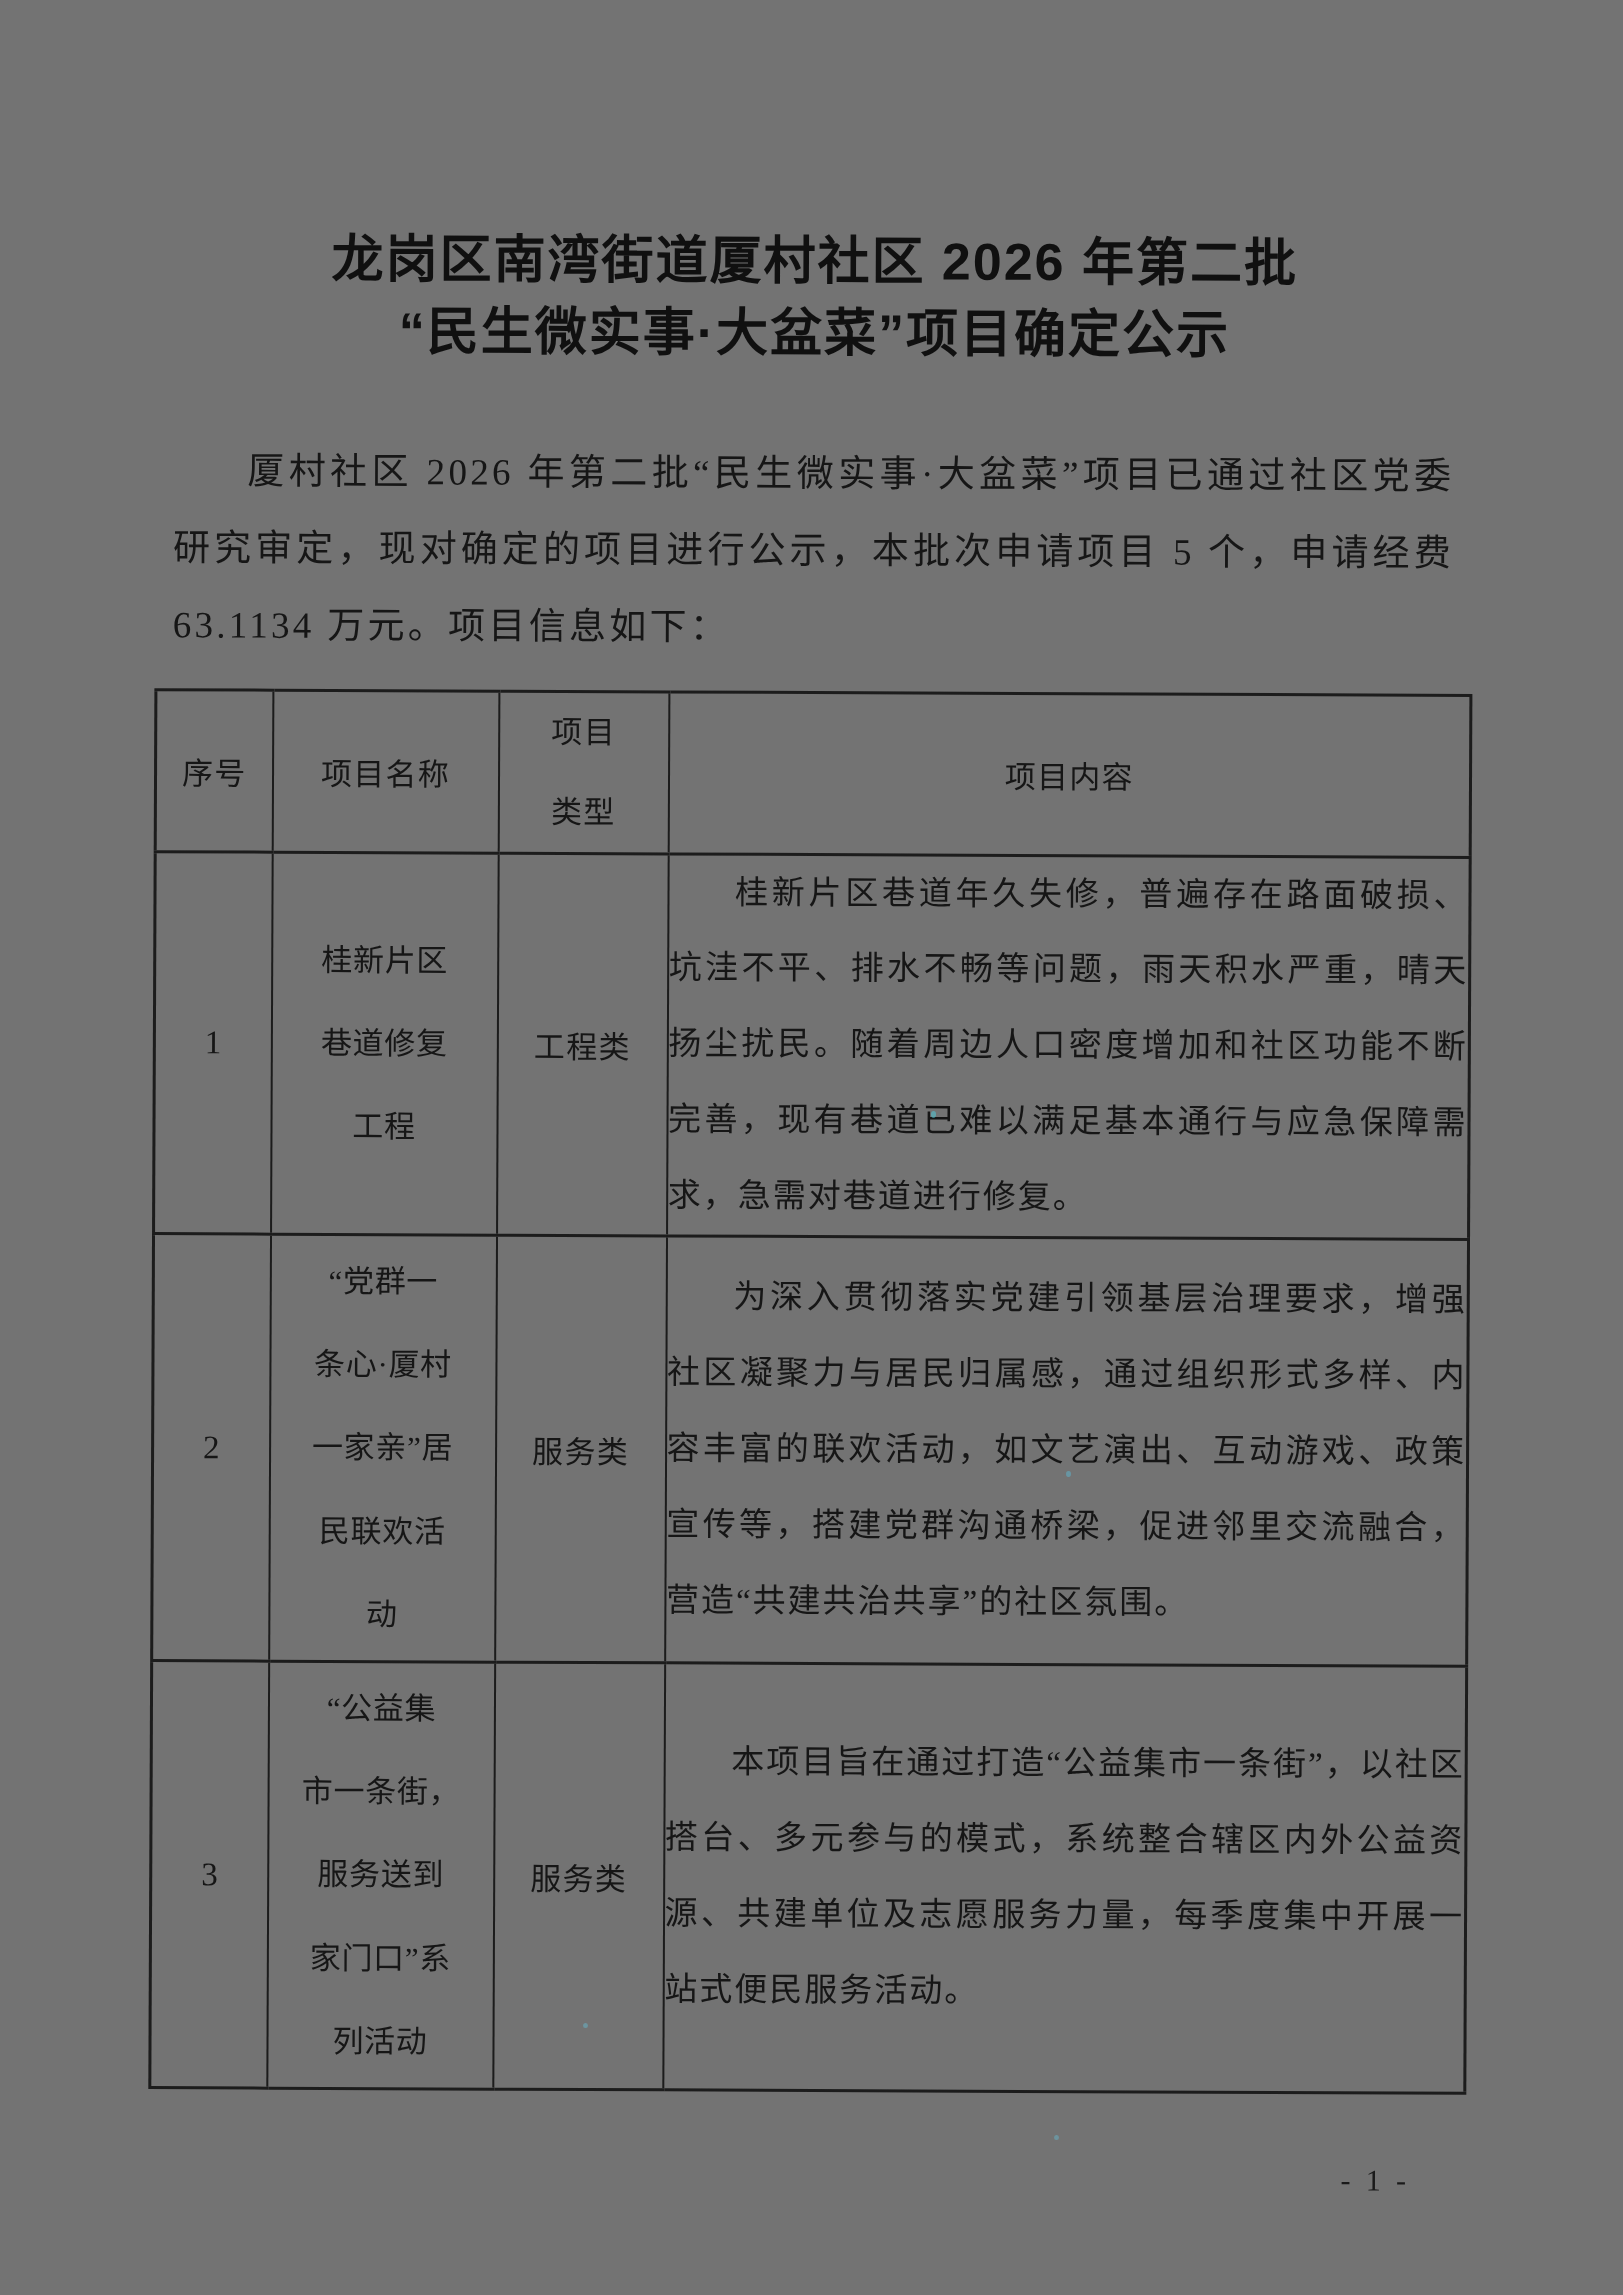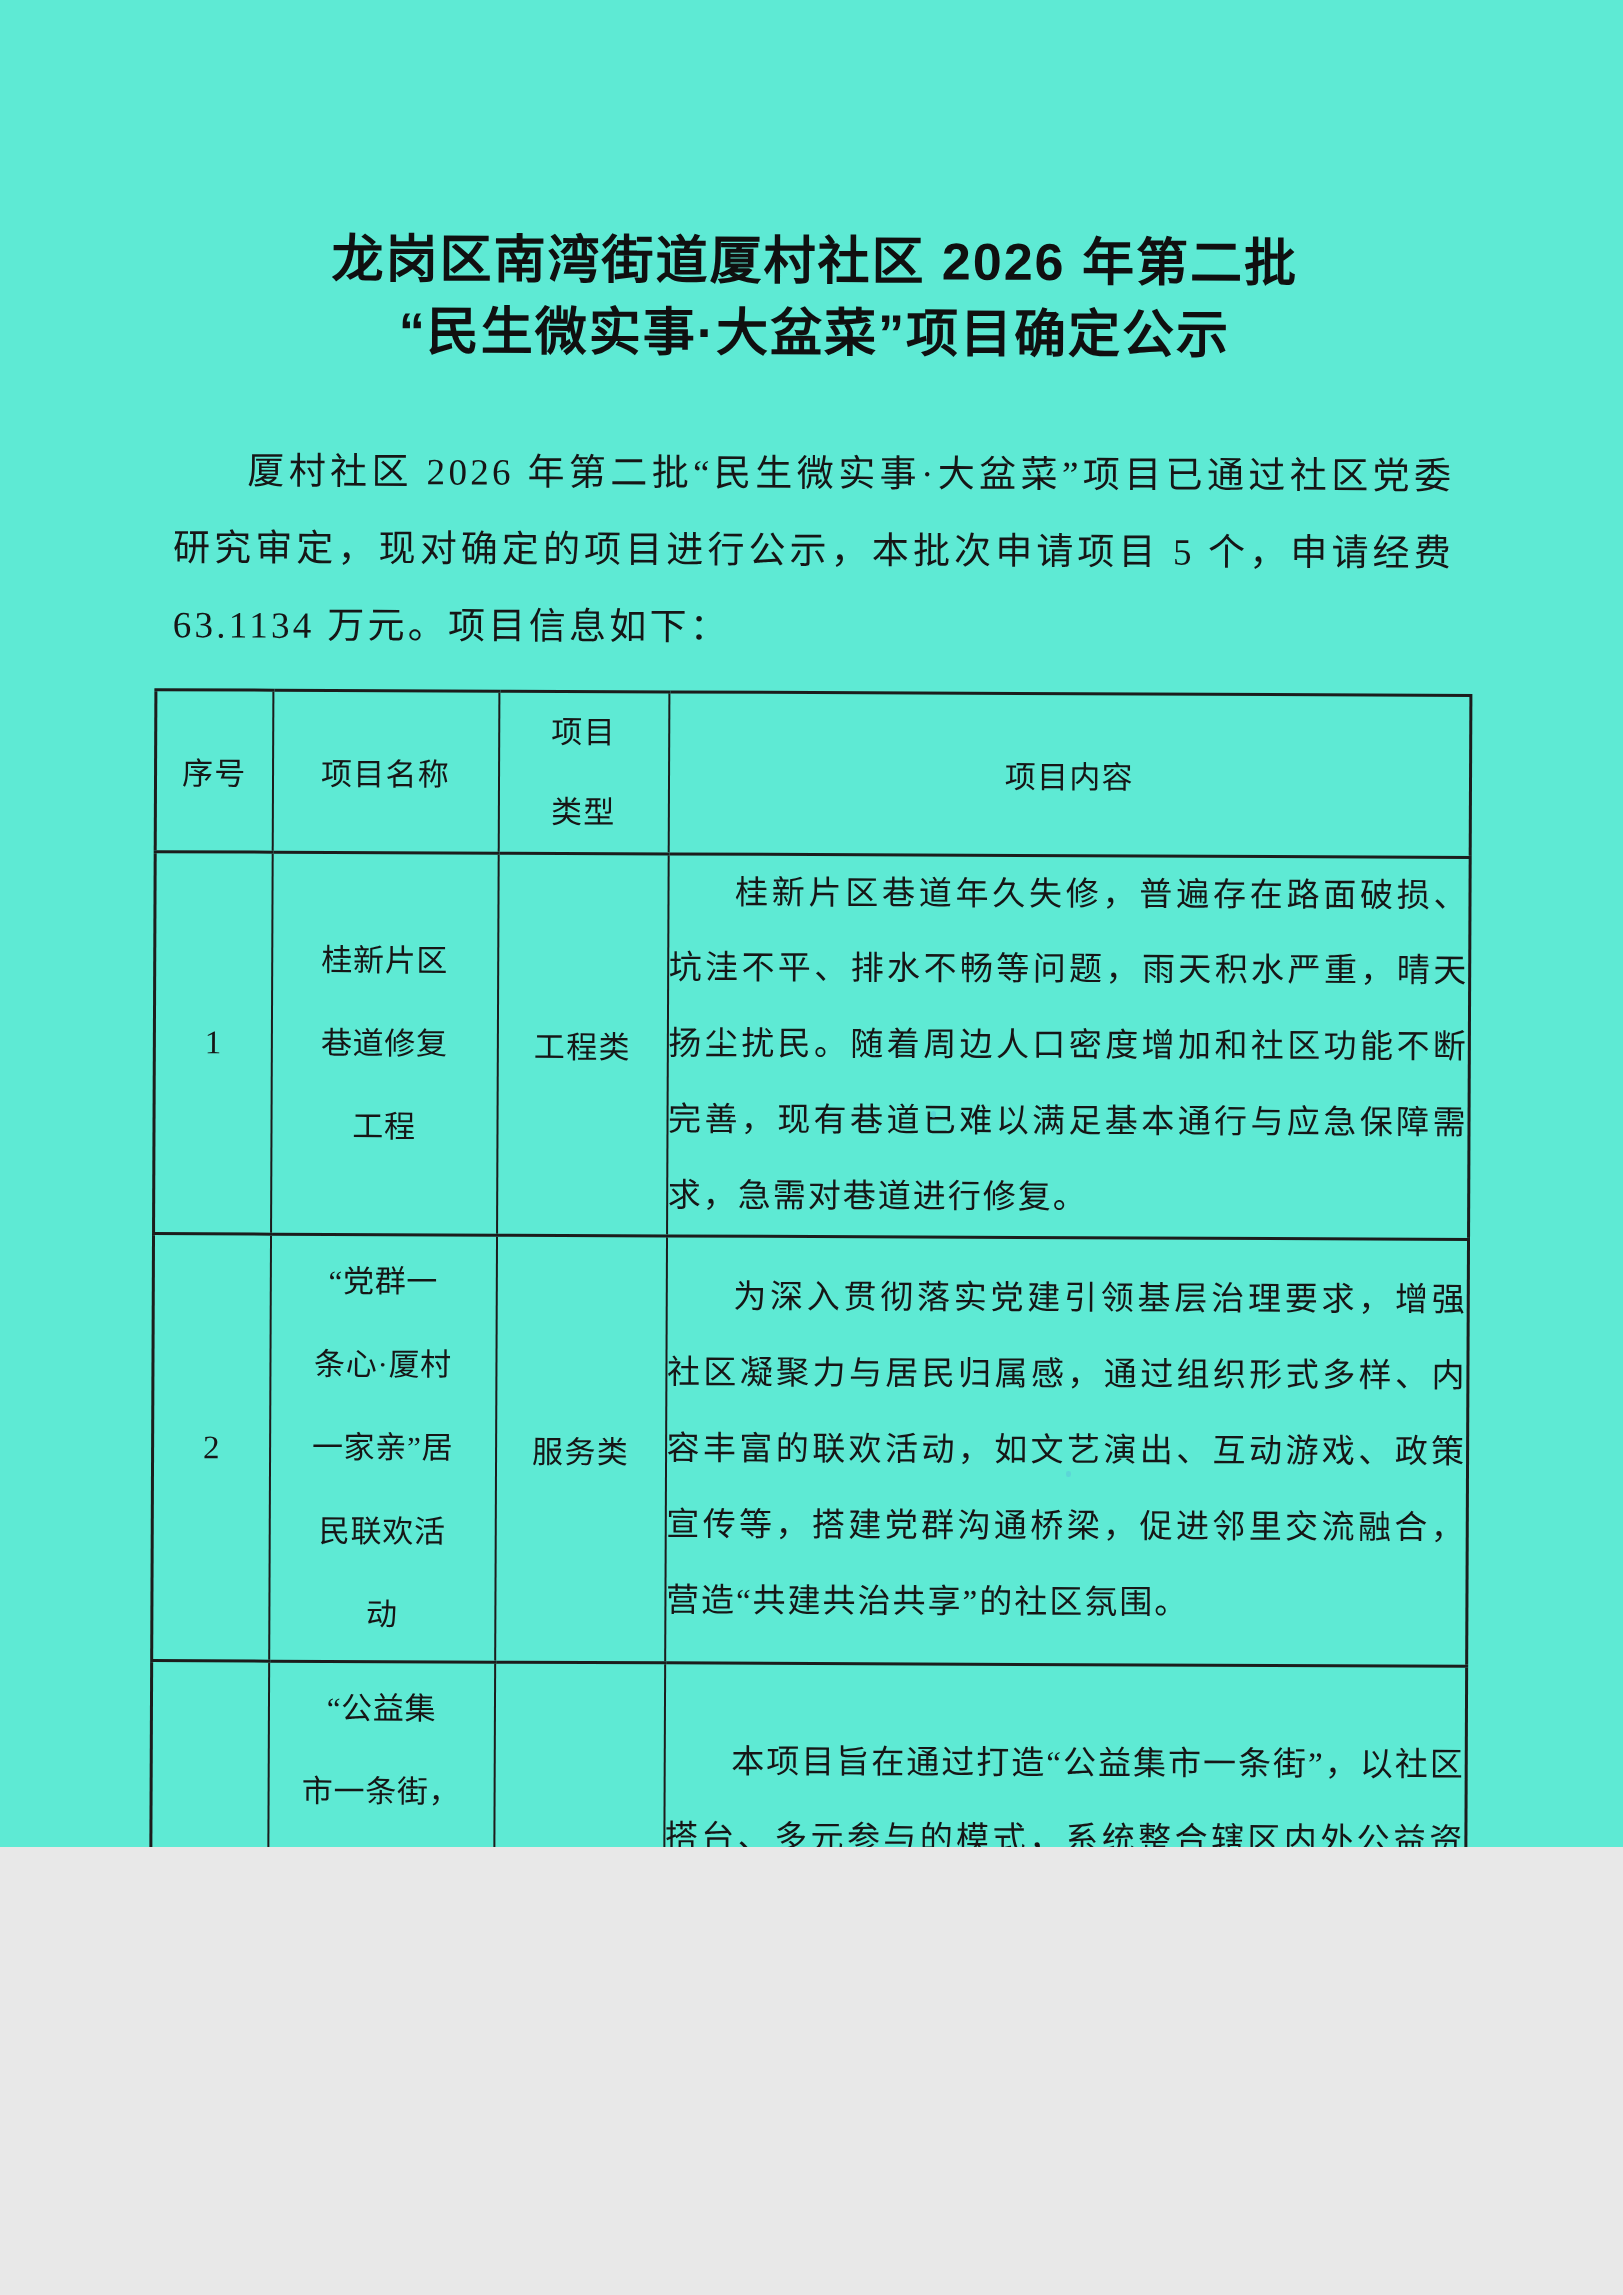--- a/index.html
+++ b/index.html
@@ -3,23 +3,23 @@
 <meta charset="utf-8">
 <style>
   html, body {
     margin: 0;
     padding: 0;
     background: #e8e8e8;
   }
   .page {
     position: relative;
     width: 1623px;
-    height: 1847px;
+    height: 2295px;
     margin: 0 auto;
-    background: #5eead4;
+    background: #737373;
     overflow: hidden;
     color: #141414;
     font-family: "Liberation Serif", "DejaVu Serif", serif;
   }
   
   .scan-wrap {
     transform: rotate(0.25deg);
     transform-origin: 50% 40%;
   }
   .doc-title {

